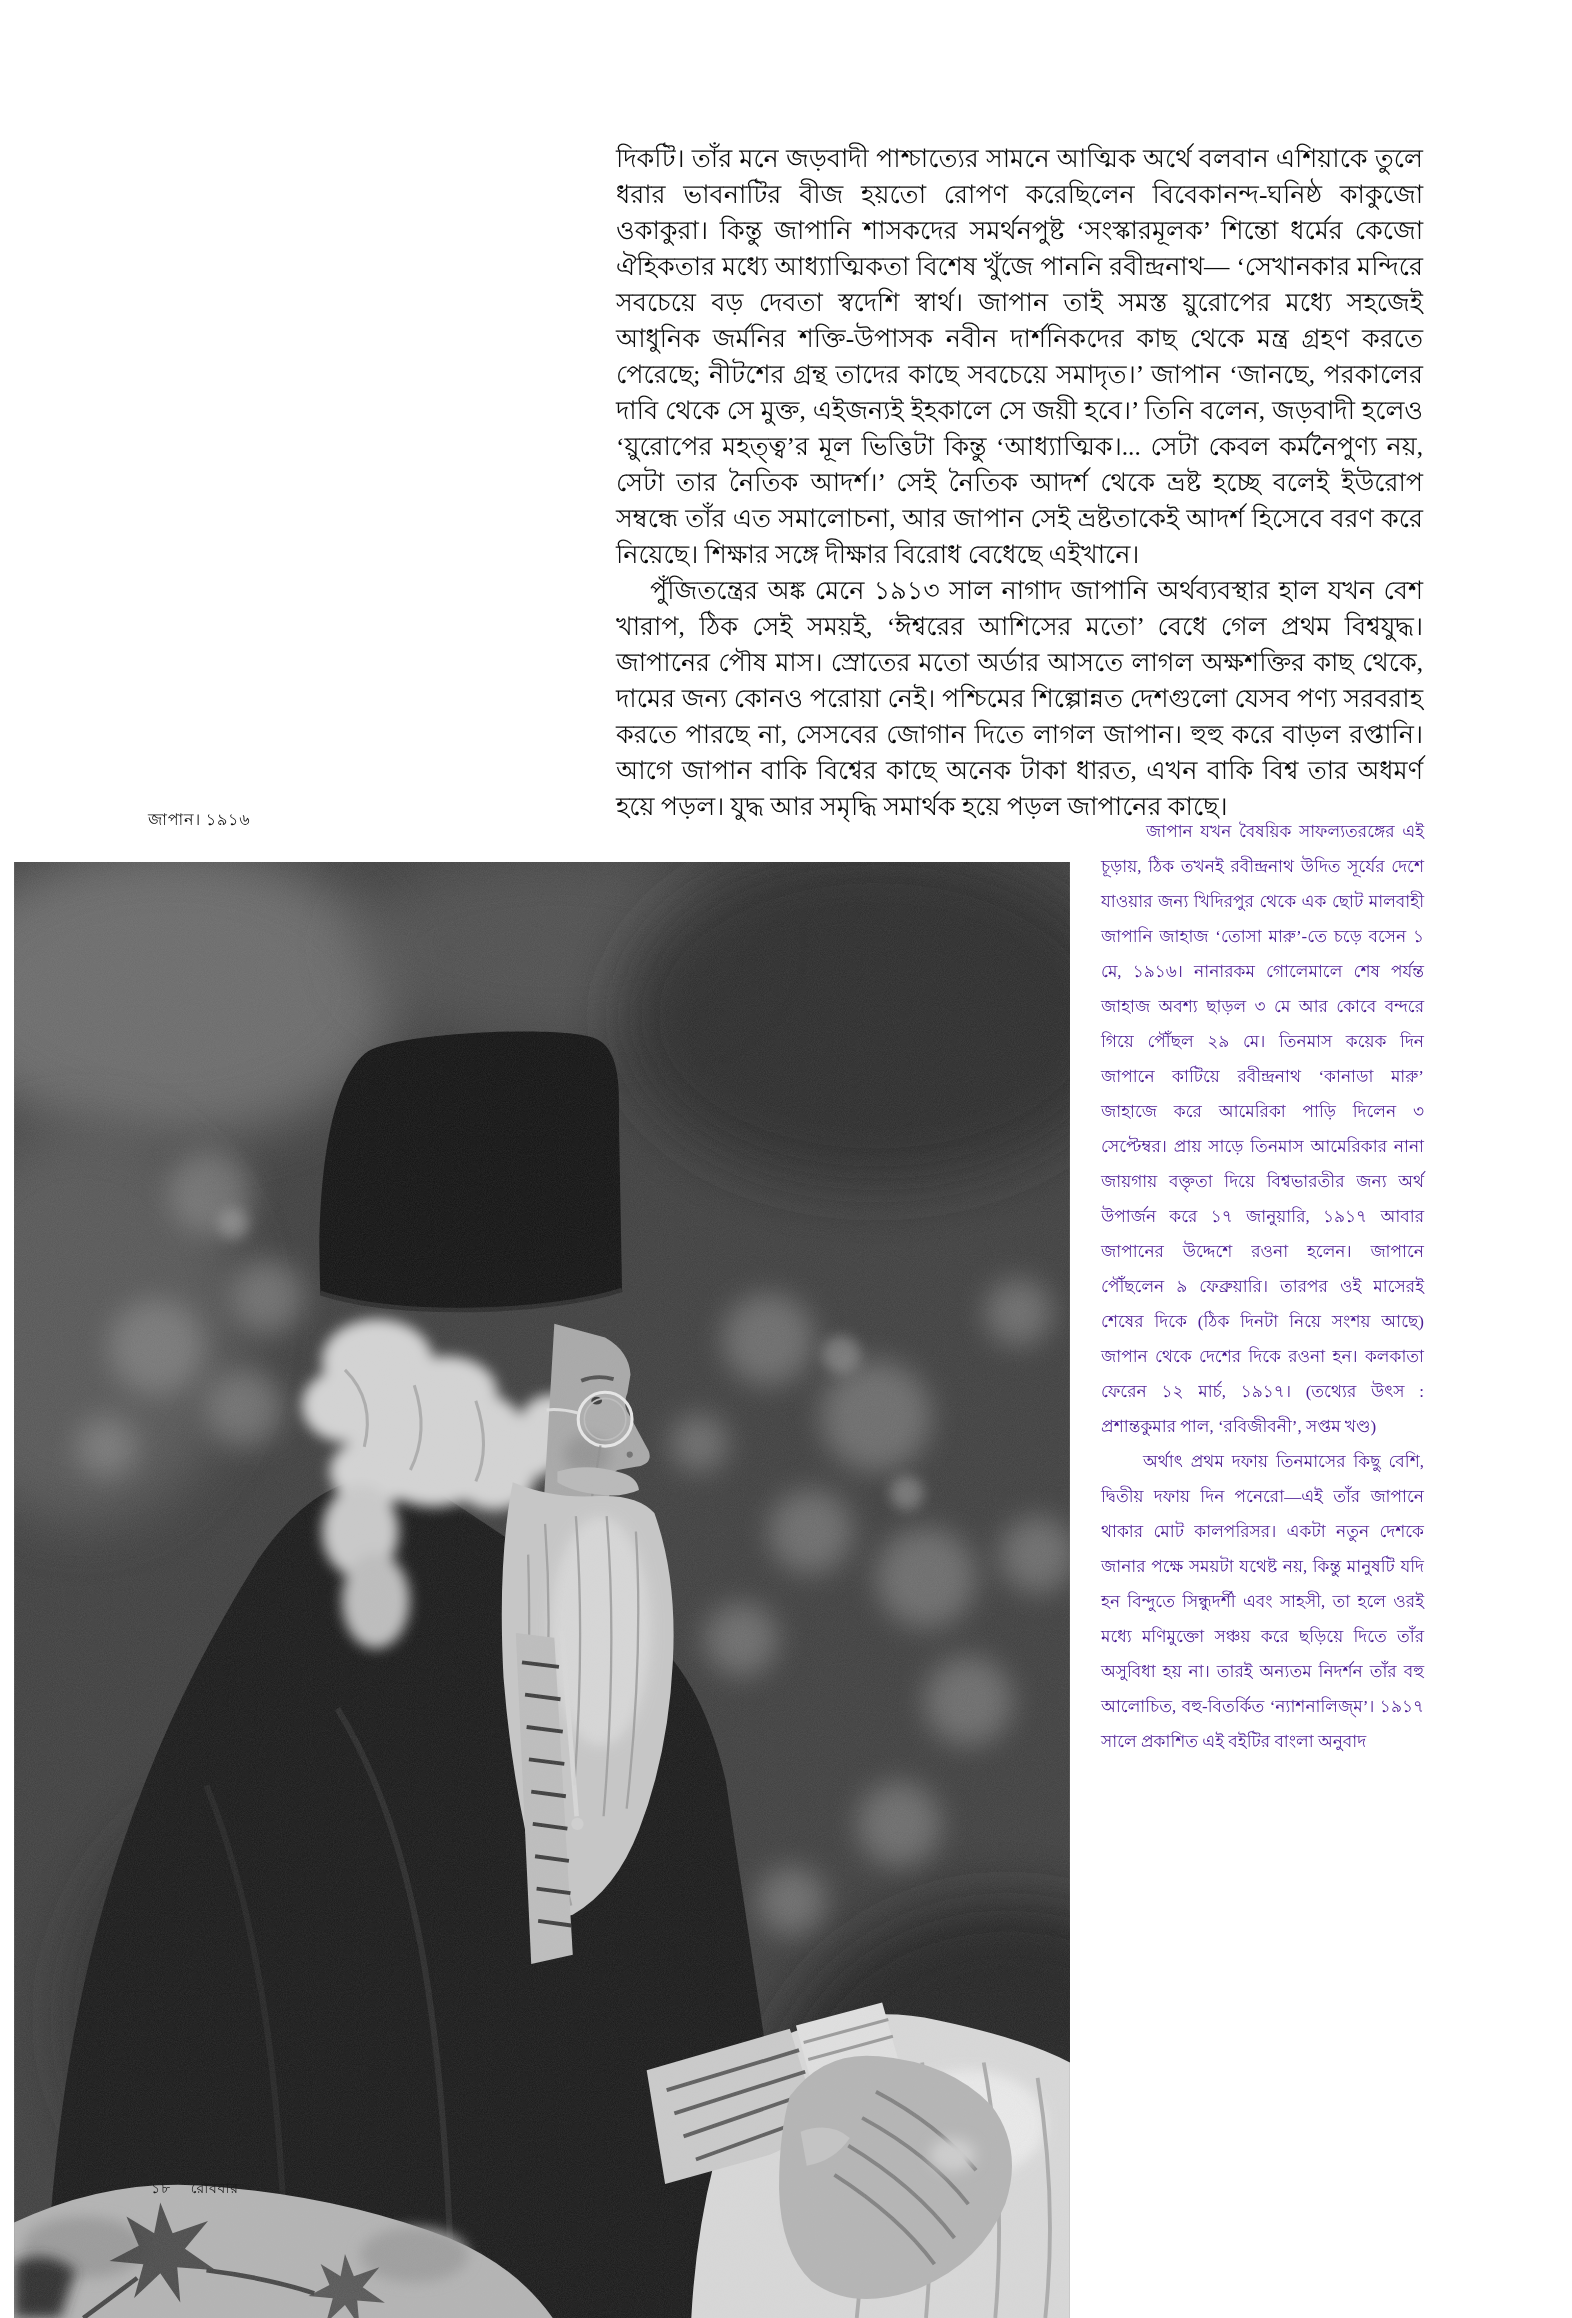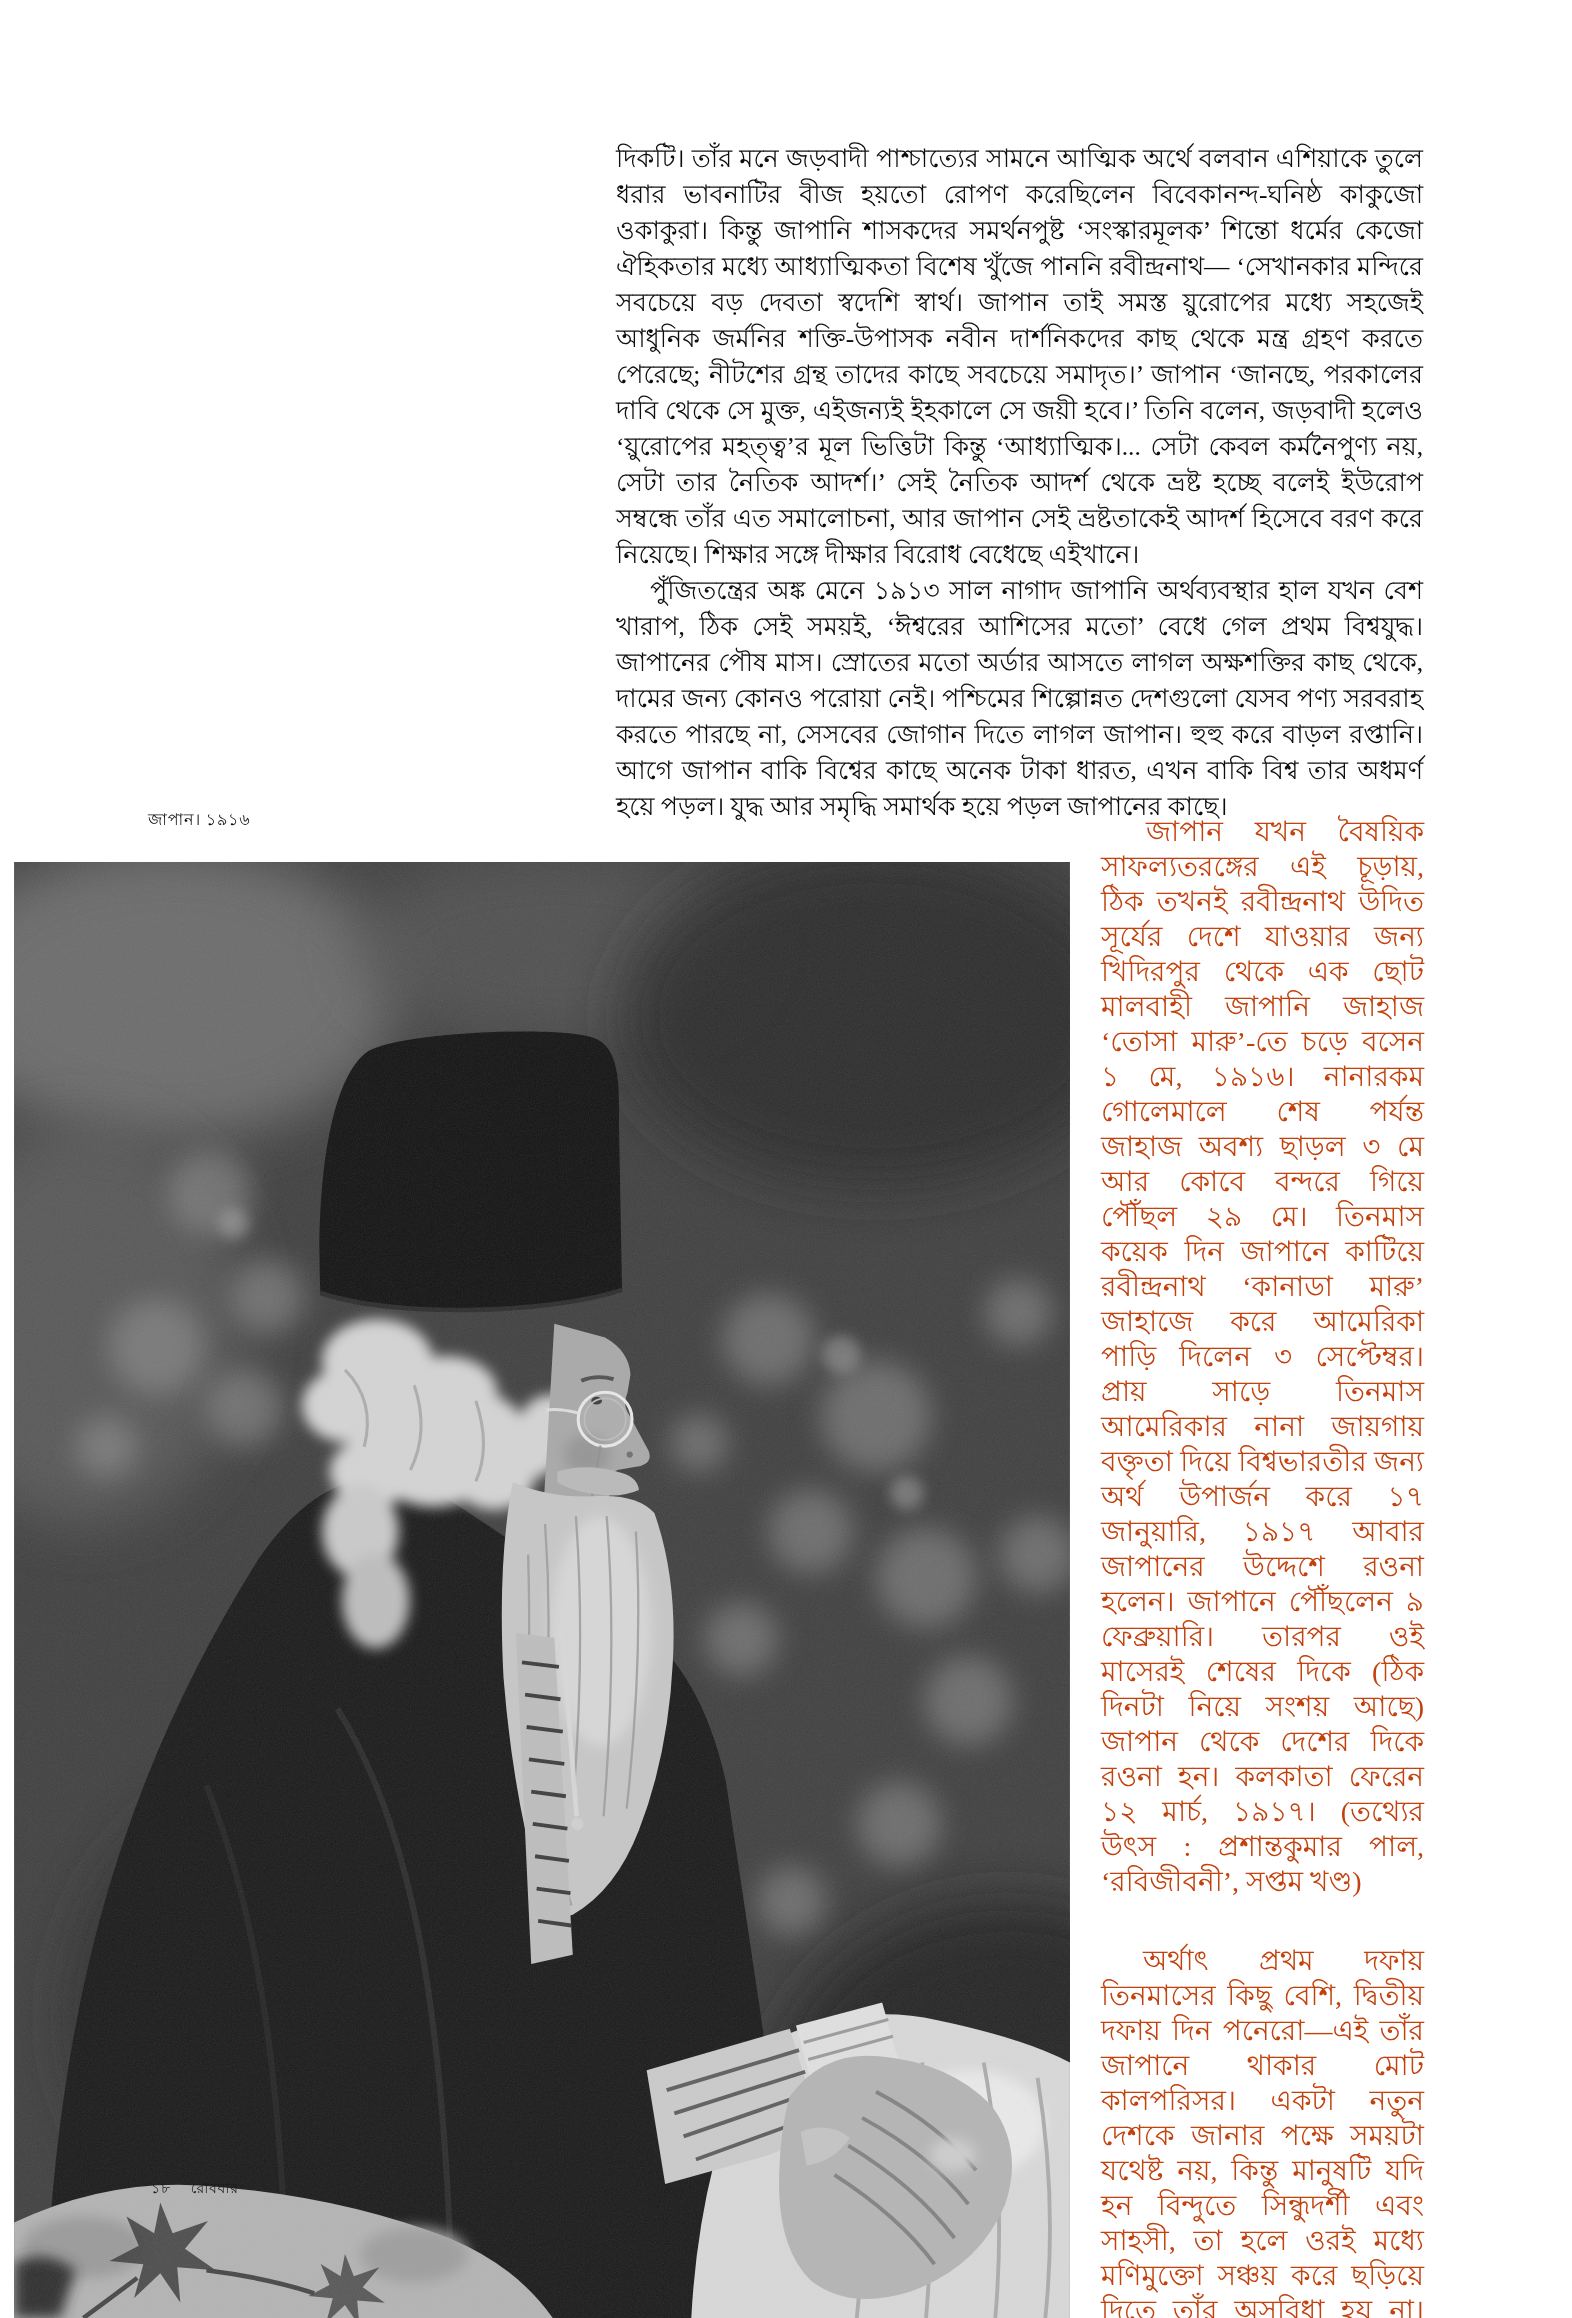--- a/index.html
+++ b/index.html
@@ -46,27 +46,27 @@
   .photo svg{display:block;}
 
   
   .col{
     position:absolute;
     left:1101px; top:814px;
     width:323px;
   }
   .col p{
     margin:0;
-    font-size:28px;
+    font-size:17px;
     line-height:35px;
     text-align:justify;
-    color:#c2410c;
+    color:#4c1d95;
   }
   .col p.first{ text-indent:45px; }
-  .col p.second{ text-indent:42px;margin-top:44px; }
+  .col p.second{ text-indent:42px; }
 
   
   .folio{
     position:absolute;
     left:151px; top:2177px;
     font-size:14px;
     color:#1b1b1b;
     letter-spacing:0.8px;
     white-space:nowrap;
   }

